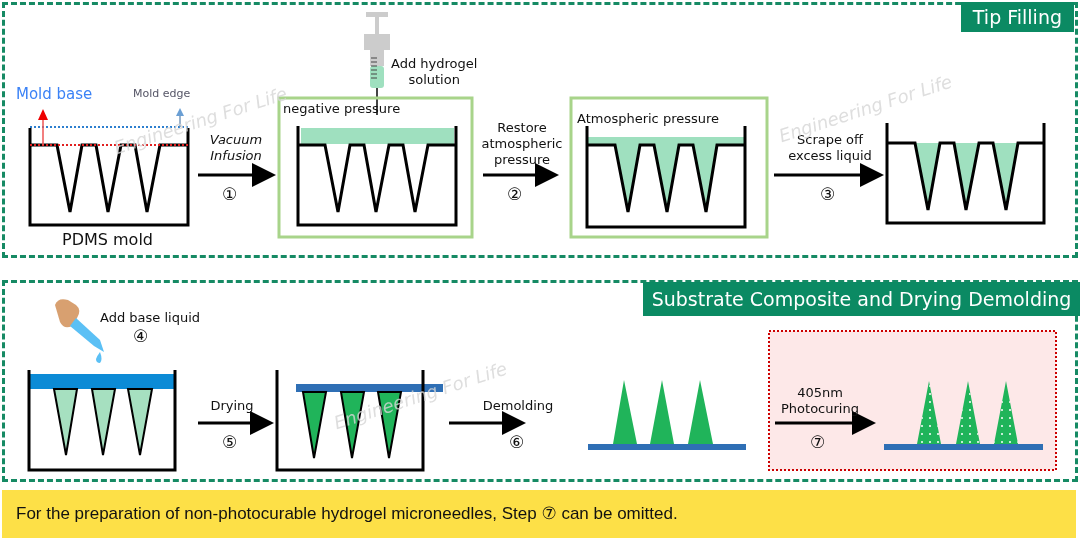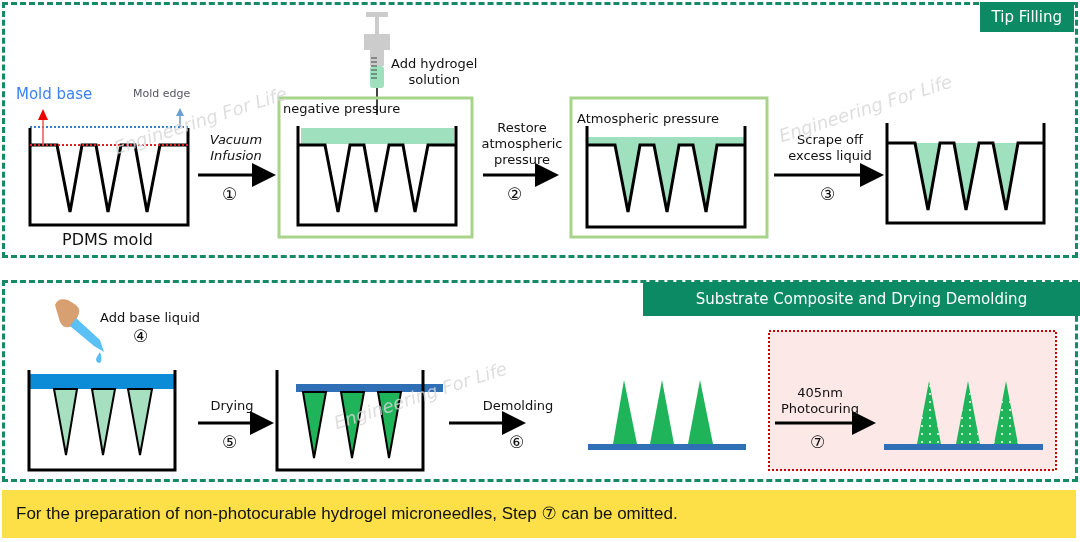--- a/index.html
+++ b/index.html
@@ -1,20 +1,20 @@
 <!DOCTYPE html>
 <html><head>
 <meta charset="utf-8">
 <style>
   html,body{margin:0;padding:0;background:#fff;}
   body{width:1080px;height:542px;position:relative;overflow:hidden;font-family:"DejaVu Sans","Liberation Sans",sans-serif;color:#111;}
   .panel{position:absolute;border:3px dashed #168a64;box-sizing:border-box;}
   #p1{left:2px;top:2px;width:1076px;height:256px;}
   #p2{left:2px;top:280px;width:1076px;height:202px;}
-  .banner{position:absolute;background:#0b8a63;color:#fff;font-size:15px;padding:4px 12px;white-space:nowrap;}
+  .banner{position:absolute;background:#0b8a63;color:#fff;font-size:19px;padding:4px 12px;white-space:nowrap;}
   #b1{right:6px;top:2px;height:30px;line-height:30px;padding:0 12px;}
   #b2{left:643px;top:282px;width:437px;height:34px;line-height:34px;box-sizing:border-box;text-align:center;padding:0;}
   svg{position:absolute;left:0;top:0;}
   .lbl{position:absolute;font-size:13px;text-align:center;line-height:16px;white-space:nowrap;}
   .step{position:absolute;font-size:17px;text-align:center;}
   .note{position:absolute;left:2px;top:490px;width:1074px;height:48px;background:#fde047;box-sizing:border-box;padding-left:14px;line-height:48px;font-size:17px;font-family:"Liberation Sans",sans-serif;}
   .wm{position:absolute;color:#d6d6d6;font-size:18px;font-style:italic;transform:rotate(-18deg);white-space:nowrap;opacity:.8;}
 </style>
 </head>
 <body>

